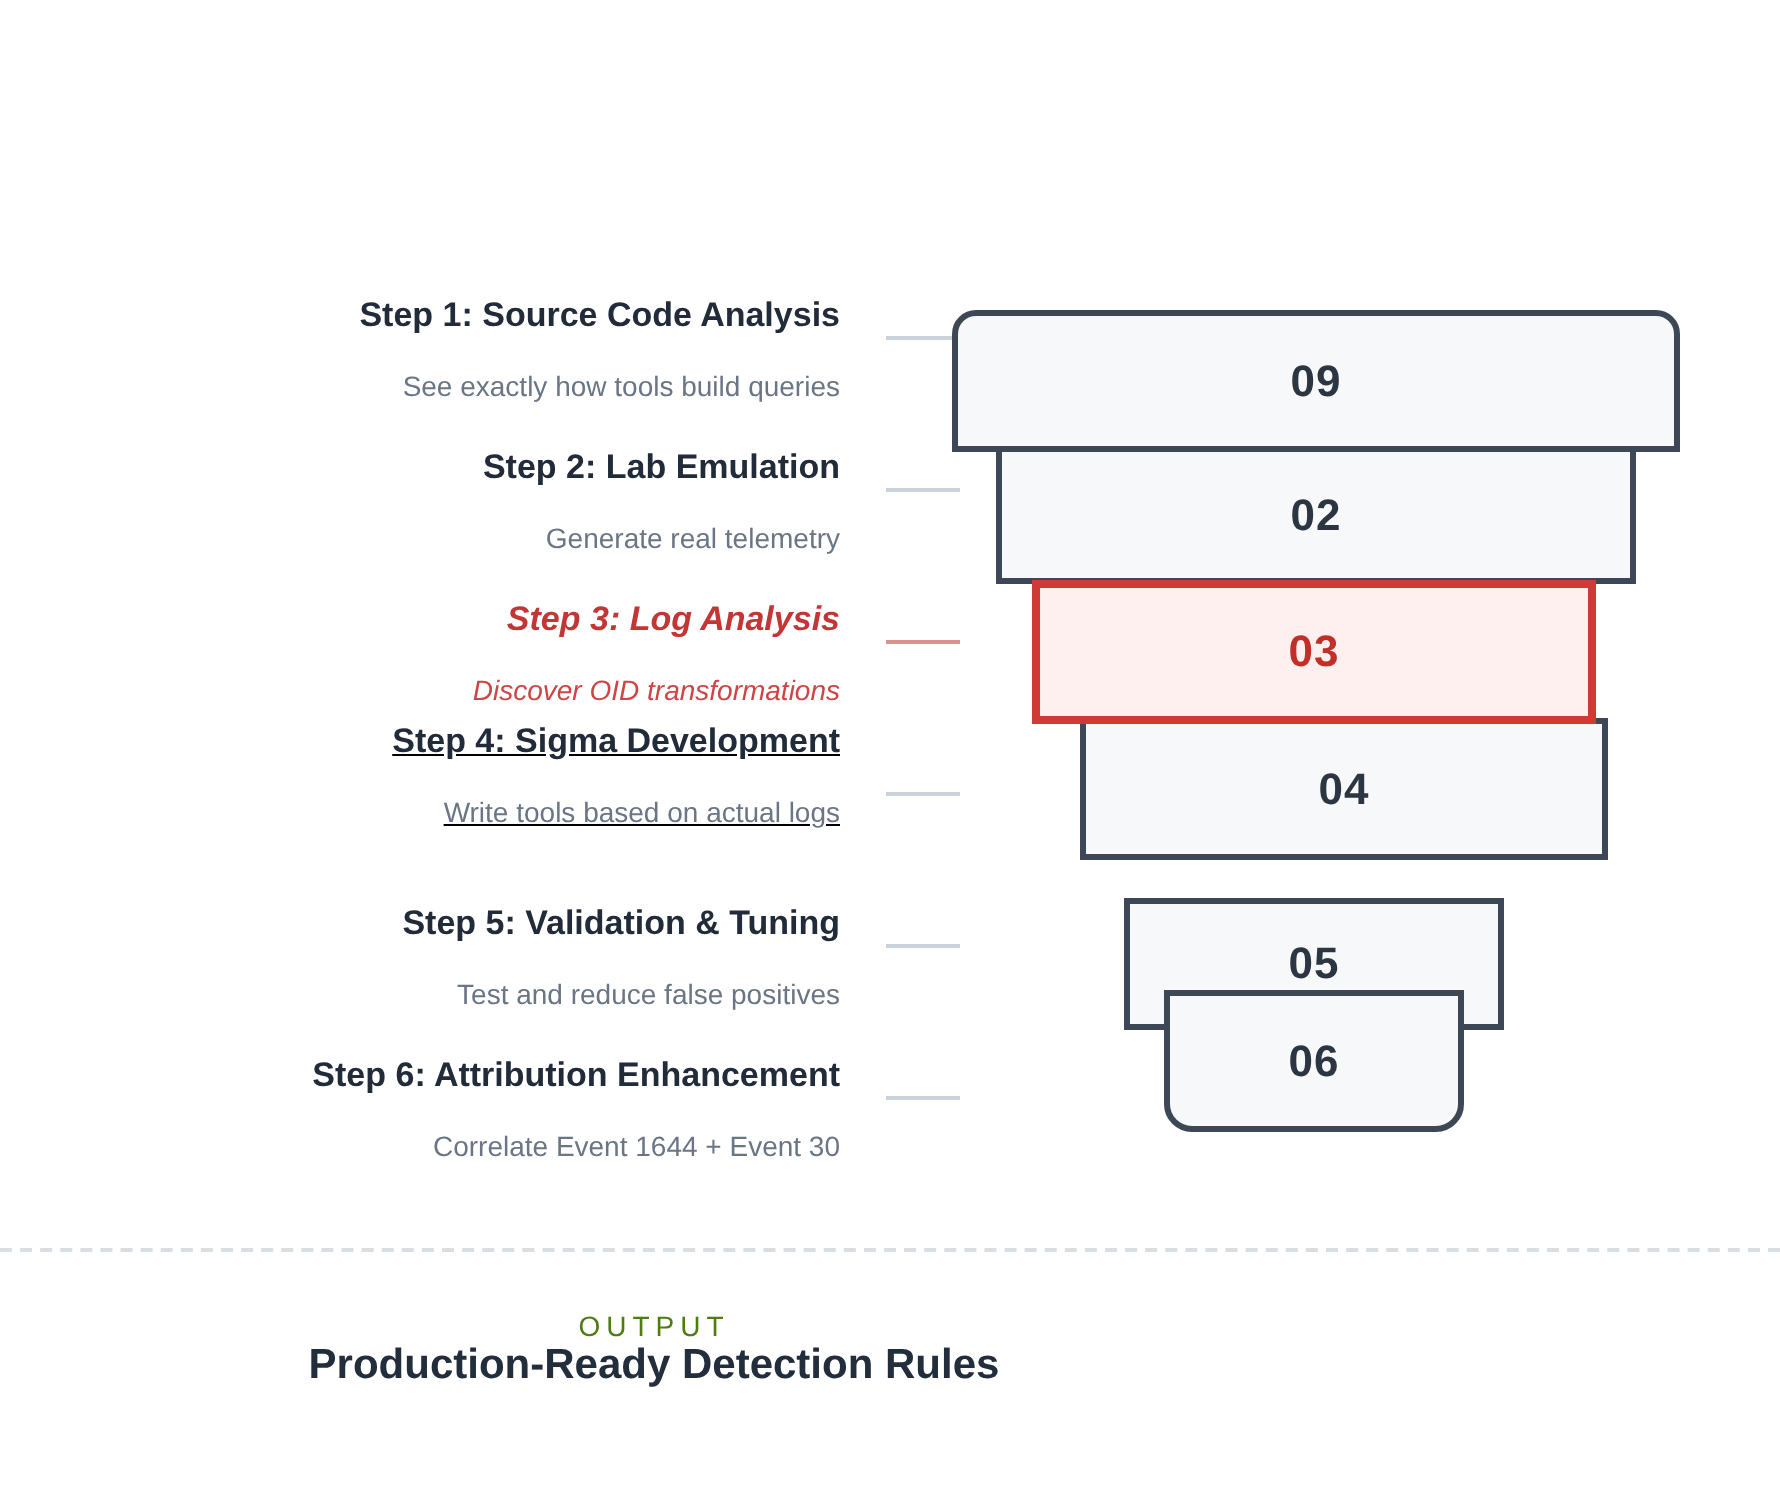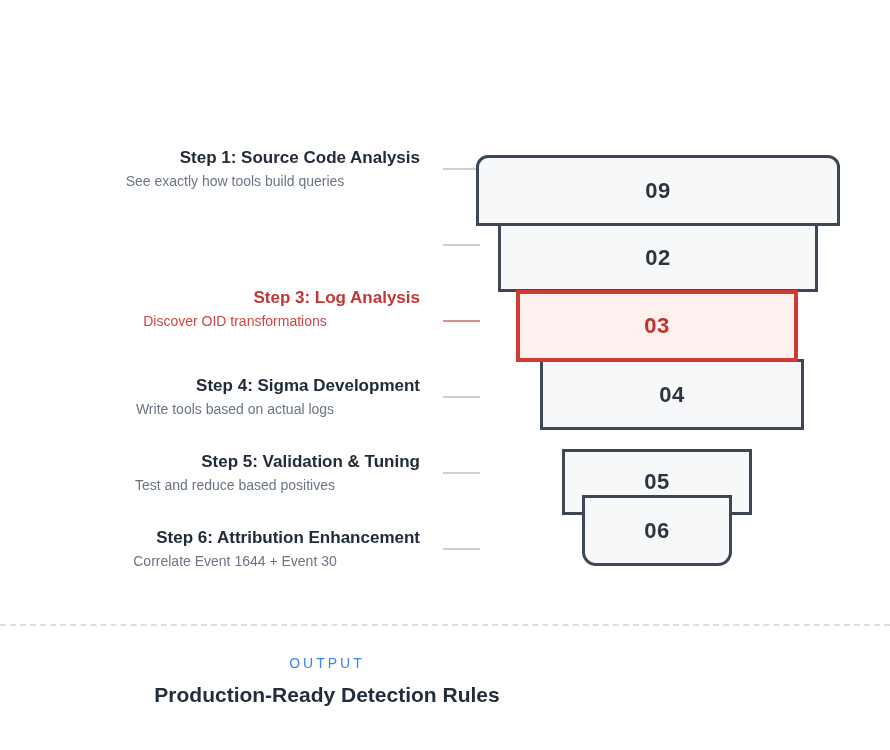--- a/index.html
+++ b/index.html
@@ -28,30 +28,29 @@
     width: 370px;
     text-align: right;
   }
   .step-heading {
     font-size: 17px;
     line-height: 20px;
     font-weight: 700;
     color: #212b39;
   }
   .step-subtitle {
-    margin-top: 4px;
+    margin-top: 16px;
     font-size: 14px;
     line-height: 18px;
     color: #6a7585;
-    text-align: center;
   }
   .step-label.highlight .step-heading { color: #c23636; }
   .step-label.highlight .step-subtitle { color: #cf4545; }
-  .s1 { top: 148px; } .s2 { top: 224px; } .s3 { top: 288px; }
-  .s4 { top: 376px; } .s5 { top: 452px; } .s6 { top: 528px; }
+  .s1 { top: 148px; } .s2 { top: 224px; } .s3 { top: 300px; font-style: italic; }
+  .s4 { top: 361px; text-decoration: underline; } .s5 { top: 452px; } .s6 { top: 528px; }
 
   
   .connector {
     position: absolute;
     left: 443px;
     width: 37px;
     height: 2px;
     background: #cbd2da;
   }
   .connector.highlight { background: #d9918a; }
@@ -89,50 +88,53 @@
   .output {
     position: absolute;
     left: 0;
     top: 655px;
     width: 654px;
     text-align: center;
   }
   .output-label {
     font-size: 14px;
     letter-spacing: 3px;
-    color: #3b82f6;
+    color: #4d7c0f;
   }
   .output-value {
-    margin-top: 12px;
     font-size: 21px;
     font-weight: 700;
     color: #232e3c;
   }
 </style>
 </head>
 <body>
 
 <div class="canvas">
 
 
   <div class="step-label s1">
     <div class="step-heading">Step 1: Source Code Analysis</div>
     <div class="step-subtitle">See exactly how tools build queries</div>
   </div>
+  <div class="step-label s2">
+    <div class="step-heading">Step 2: Lab Emulation</div>
+    <div class="step-subtitle">Generate real telemetry</div>
+  </div>
   <div class="step-label s3 highlight">
     <div class="step-heading">Step 3: Log Analysis</div>
     <div class="step-subtitle">Discover OID transformations</div>
   </div>
   <div class="step-label s4">
     <div class="step-heading">Step 4: Sigma Development</div>
     <div class="step-subtitle">Write tools based on actual logs</div>
   </div>
   <div class="step-label s5">
     <div class="step-heading">Step 5: Validation &amp; Tuning</div>
-    <div class="step-subtitle">Test and reduce based positives</div>
+    <div class="step-subtitle">Test and reduce false positives</div>
   </div>
   <div class="step-label s6">
     <div class="step-heading">Step 6: Attribution Enhancement</div>
     <div class="step-subtitle">Correlate Event 1644 + Event 30</div>
   </div>
 
   <div class="connector c1"></div>
   <div class="connector c2"></div>
   <div class="connector c3 highlight"></div>
   <div class="connector c4"></div>

